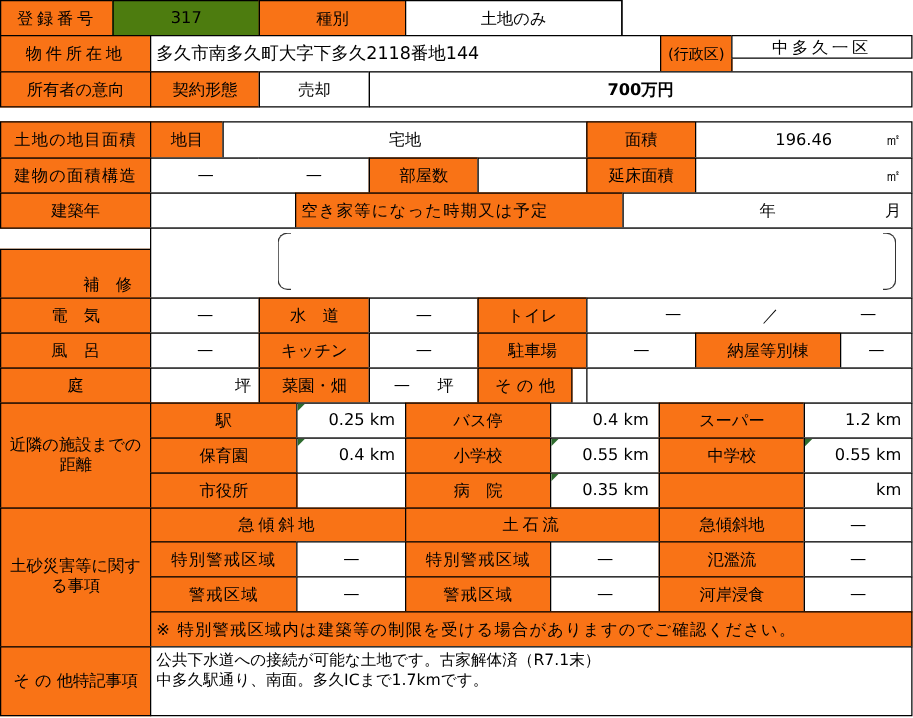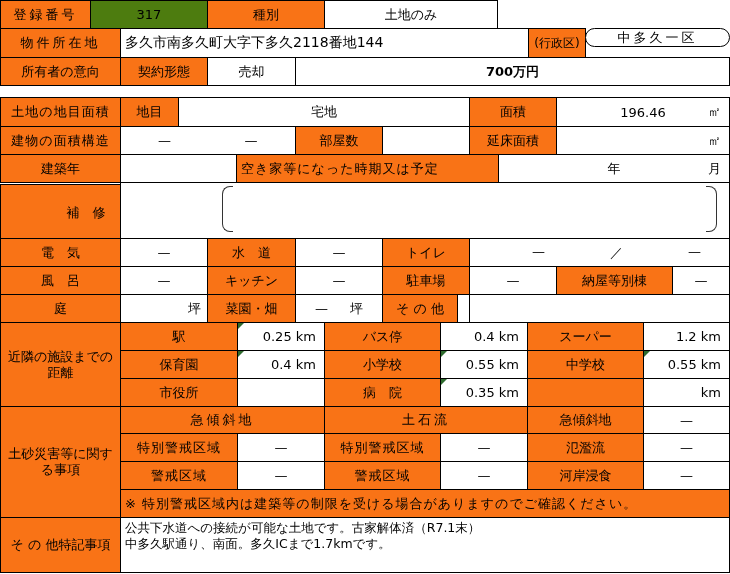--- a/index.html
+++ b/index.html
@@ -26,21 +26,21 @@
 
 <div class="c h sp" style="left:0;top:0;width:91px;height:29px;">登録番号</div>
 <div class="c" style="left:90px;top:0;width:118px;height:29px;background:#4d7c0f;">317</div>
 <div class="c h" style="left:207px;top:0;width:118px;height:29px;">種別</div>
 <div class="c" style="left:324px;top:0;width:174px;height:29px;">土地のみ</div>
 <div class="c" style="left:497px;top:0;width:233px;height:29px;border-top:none;border-right:none;border-bottom:none;background:transparent;"></div>
 
 <div class="c h sp" style="left:0;top:28px;width:121px;height:30px;">物件所在地</div>
 <div class="c l" style="left:120px;top:28px;width:409px;height:30px;font-size:14px;">多久市南多久町大字下多久2118番地144</div>
 <div class="c h" style="left:528px;top:28px;width:58px;height:30px;font-size:12px;">(行政区)</div>
-<div class="c sp" style="left:585px;top:28px;width:145px;height:19px;border-radius:15px;">中多久一区</div>
+<div class="c sp" style="left:585px;top:28px;width:145px;height:19px;">中多久一区</div>
 
 <div class="c h" style="left:0;top:57px;width:121px;height:29px;">所有者の意向</div>
 <div class="c h" style="left:120px;top:57px;width:88px;height:29px;">契約形態</div>
 <div class="c" style="left:207px;top:57px;width:89px;height:29px;">売却</div>
 <div class="c" style="left:295px;top:57px;width:435px;height:29px;font-weight:bold;">700万円</div>
 
 <div class="c h sp" style="left:0;top:97px;width:121px;height:30px;letter-spacing:1px;">土地の地目面積</div>
 <div class="c h" style="left:120px;top:97px;width:59px;height:30px;">地目</div>
 <div class="c" style="left:178px;top:97px;width:292px;height:30px;">宅地</div>
 <div class="c h" style="left:469px;top:97px;width:88px;height:30px;">面積</div>
@@ -61,21 +61,21 @@
 </div>
 
 <div class="c h" style="left:0;top:154px;width:121px;height:29px;">建築年</div>
 <div class="c" style="left:120px;top:154px;width:117px;height:29px;"></div>
 <div class="c h l" style="left:236px;top:154px;width:263px;height:29px;letter-spacing:1px;">空き家等になった時期又は予定</div>
 <div class="c" style="left:498px;top:154px;width:232px;height:29px;">
   <span>年</span>
   <span class="unit">月</span>
 </div>
 
-<div class="c h" style="left:0;top:184px;width:124px;height:57px;padding-left:48px;">補　修</div>
+<div class="c h" style="left:0;top:199px;width:124px;height:57px;padding-left:48px;">補　修</div>
 <div class="c" style="left:120px;top:182px;width:610px;height:57px;"></div>
 <div class="bracket bl"></div>
 <div class="bracket br"></div>
 
 <div class="c h" style="left:0;top:238px;width:121px;height:29px;">電　気</div>
 <div class="c" style="left:120px;top:238px;width:88px;height:29px;">—</div>
 <div class="c h" style="left:207px;top:238px;width:89px;height:29px;">水　道</div>
 <div class="c" style="left:295px;top:238px;width:88px;height:29px;">—</div>
 <div class="c h" style="left:382px;top:238px;width:88px;height:29px;">トイレ</div>
 <div class="c" style="left:469px;top:238px;width:261px;height:29px;">

